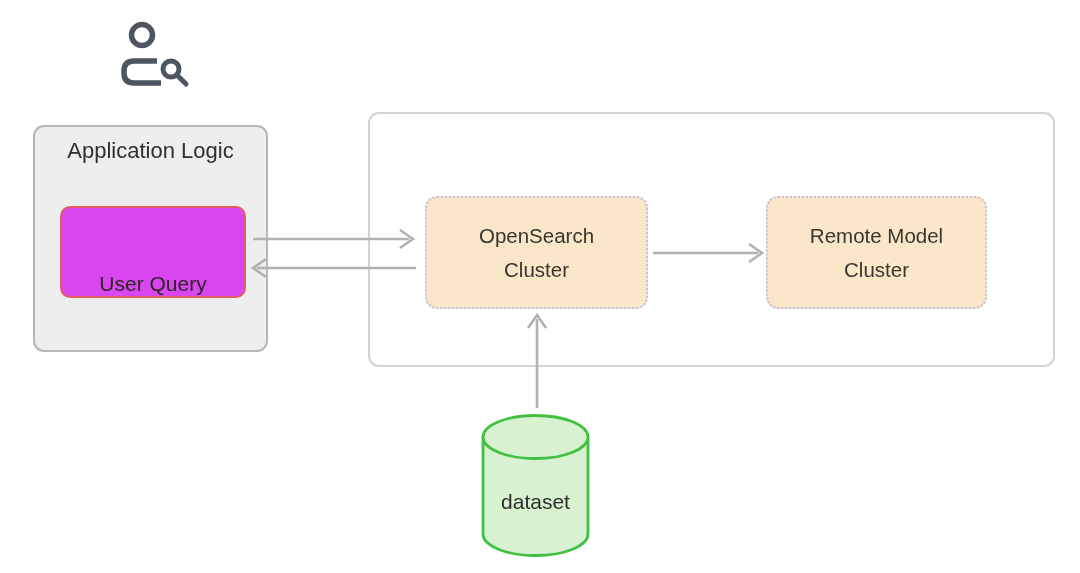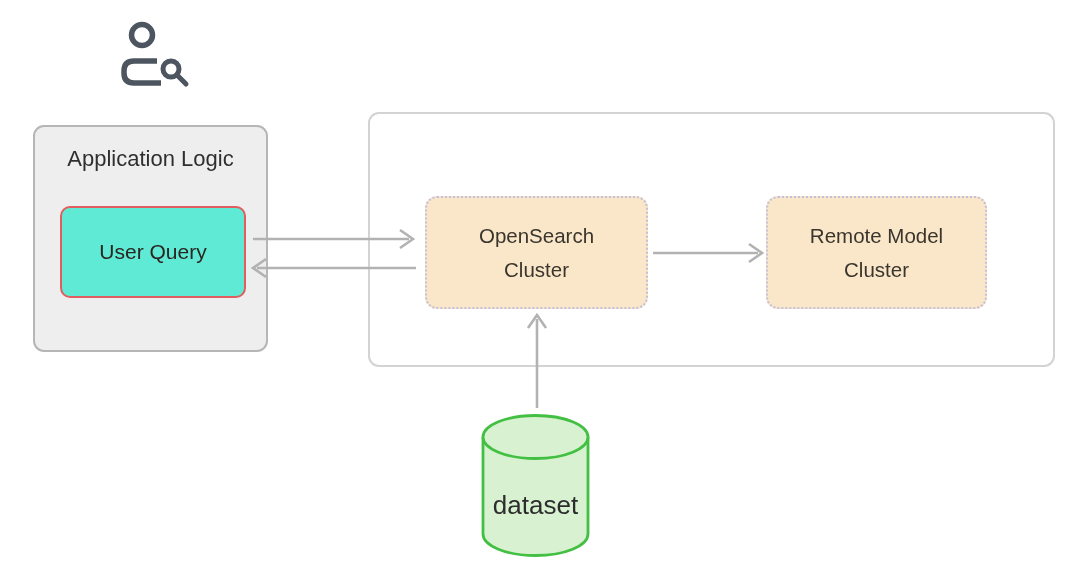--- a/index.html
+++ b/index.html
@@ -24,31 +24,30 @@
     background: #eeeeef;
     border: 2px solid #b6b6b6;
     border-radius: 11px;
   }
   .app-logic-title {
     left: 33px; top: 138px;
     width: 235px;
     text-align: center;
     font-size: 22px;
     color: #2f2f2f;
-    margin-top: 8px;
   }
 
   
   .user-query-box {
     left: 60px; top: 206px;
     width: 186px; height: 92px;
-    background: #5eead4;
+    background: #d946ef;
     border: 2.5px solid #e25d5d;
     border-radius: 10px;
-    display: flex; align-items: center; justify-content: center;
+    display: flex; align-items: flex-end; justify-content: center;
     font-size: 21px;
     color: #2b2621;
   }
 
   
   .cloud-box {
     left: 368px; top: 112px;
     width: 687px; height: 255px;
     background: #ffffff;
     border: 2px solid #d3d3d3;
@@ -75,21 +74,21 @@
   }
   .opensearch-box { left: 425px; top: 196px; width: 223px; height: 113px; }
   .remote-box     { left: 766px; top: 196px; width: 221px; height: 113px; }
   .service-box .label-inner { width: 170px; }
 
   
   .dataset-label {
     left: 483px; top: 490px;
     width: 105px;
     text-align: center;
-    font-size: 26px;
+    font-size: 21px;
     color: #2d2d2d;
   }
 
   svg.overlay {
     position: absolute;
     left: 0; top: 0;
     width: 1080px; height: 573px;
     pointer-events: none;
   }
 </style>

